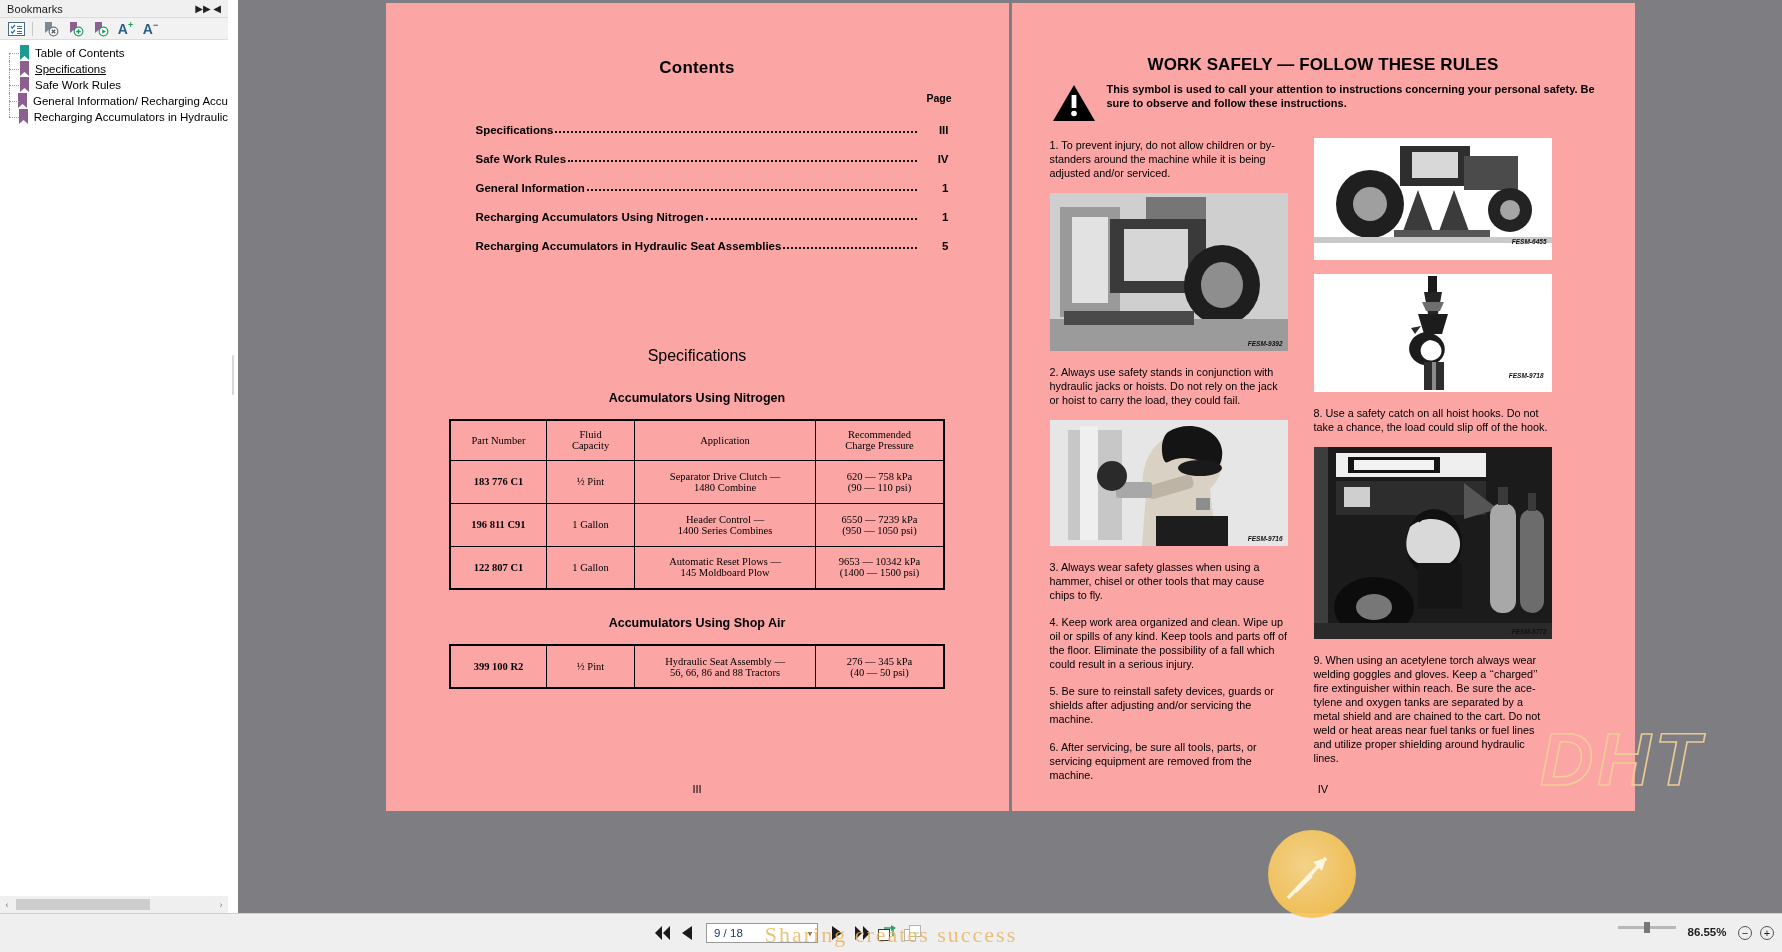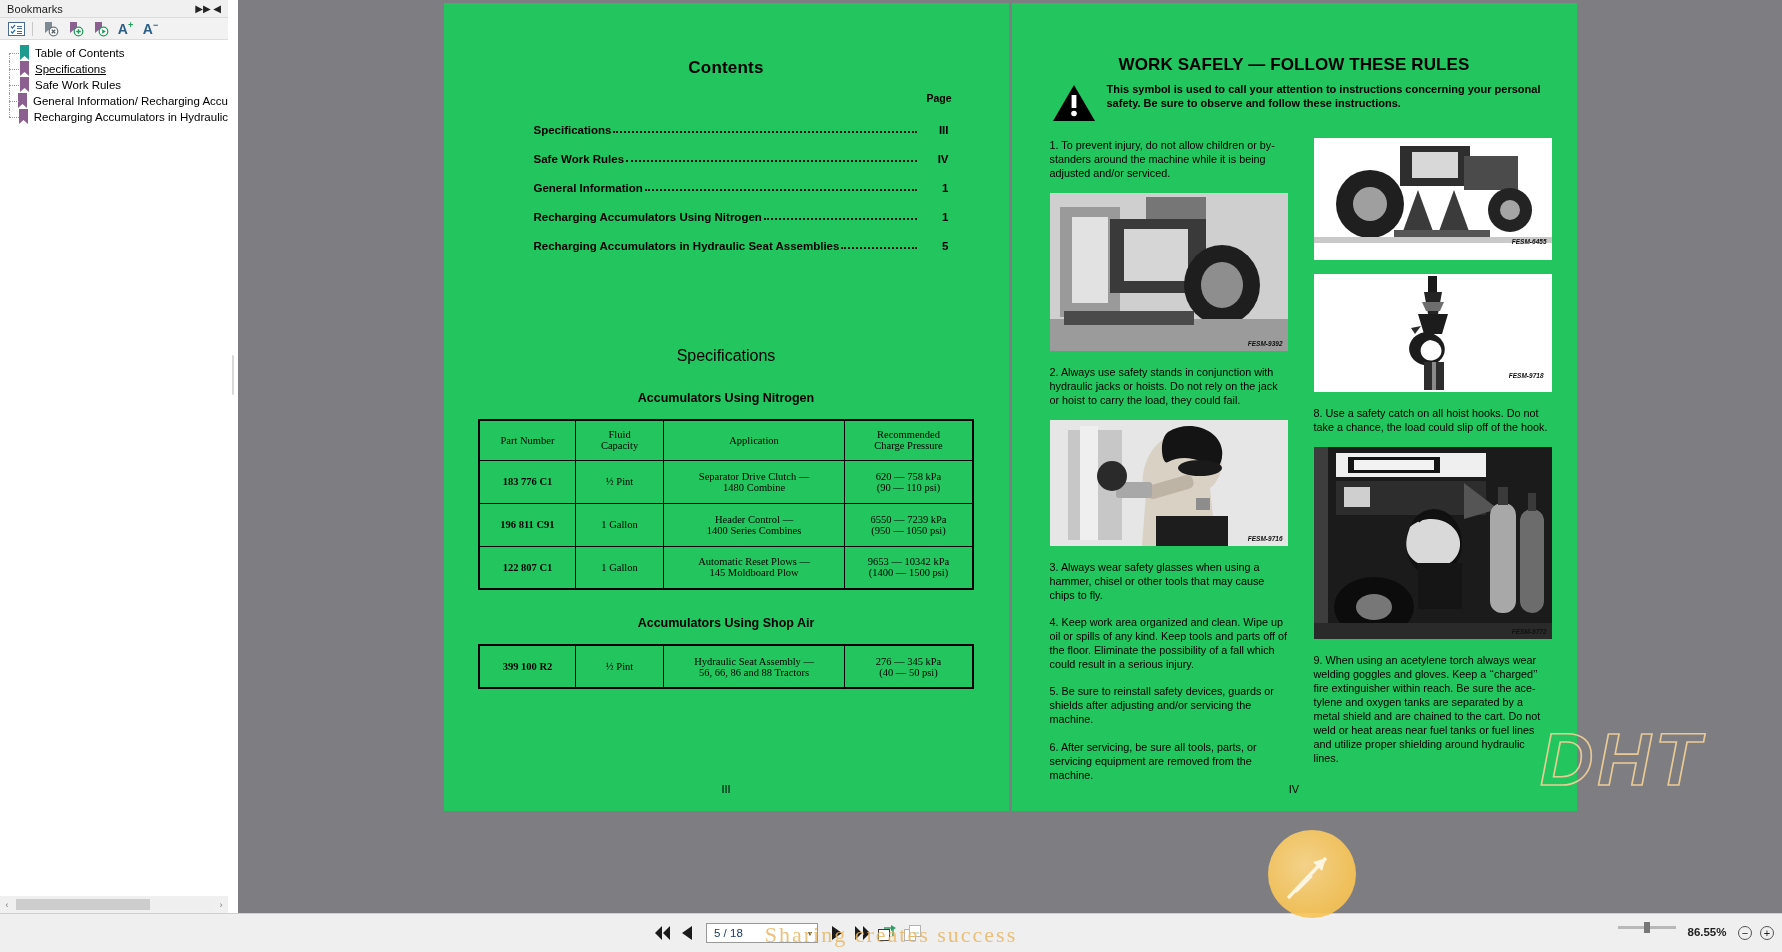--- a/index.html
+++ b/index.html
@@ -67,21 +67,21 @@
   }
 
   
   .viewer {
     flex: 1 1 auto; background: #7e7e82; position: relative;
     display: flex; justify-content: center; align-items: flex-start;
     padding-top: 3px; overflow: hidden;
   }
   .spread { display: flex; gap: 3px; }
   .page {
-    width: 565px; height: 808px; background: #22c55e;
+    width: 623px; height: 808px; background: #fca5a5;
     position: relative; overflow: hidden;
   }
 
   
   .p3 { padding: 0; color: #000; }
   .contents-h { text-align: center; font-size: 17px; font-weight: bold; margin-top: 55px; letter-spacing: .2px;}
   .page-col-h { position: absolute; right: 57px; top: 89px; font-size: 10.5px; font-weight: bold; }
   .toc { margin: 46px 60px 0 90px; }
   .toc-row { display: flex; align-items: flex-end; font-size: 11.5px; font-weight: bold; margin-bottom: 17px; }
   .toc-title { white-space: nowrap; }
@@ -549,21 +549,21 @@
             <path d="M15 0v14L8 7z" fill="#1b1b1b"></path>
           </svg>
       </span>
       <span class="nav-btn">
         <svg width="11" height="14" viewBox="0 0 11 14">
             <path d="M10 0v14L0 7z" fill="#1b1b1b"></path>
           </svg>
       </span>
 
       <div class="pagebox">
-        <span class="val">5 / 18</span>
+        <span class="val">9 / 18</span>
         <span class="caret">▾</span>
       </div>
 
       <span class="nav-btn">
         <svg width="11" height="14" viewBox="0 0 11 14">
             <path d="M1 0v14l10-7z" fill="#1b1b1b"></path>
           </svg>
       </span>
       <span class="nav-btn">
         <svg width="16" height="14" viewBox="0 0 16 14">

